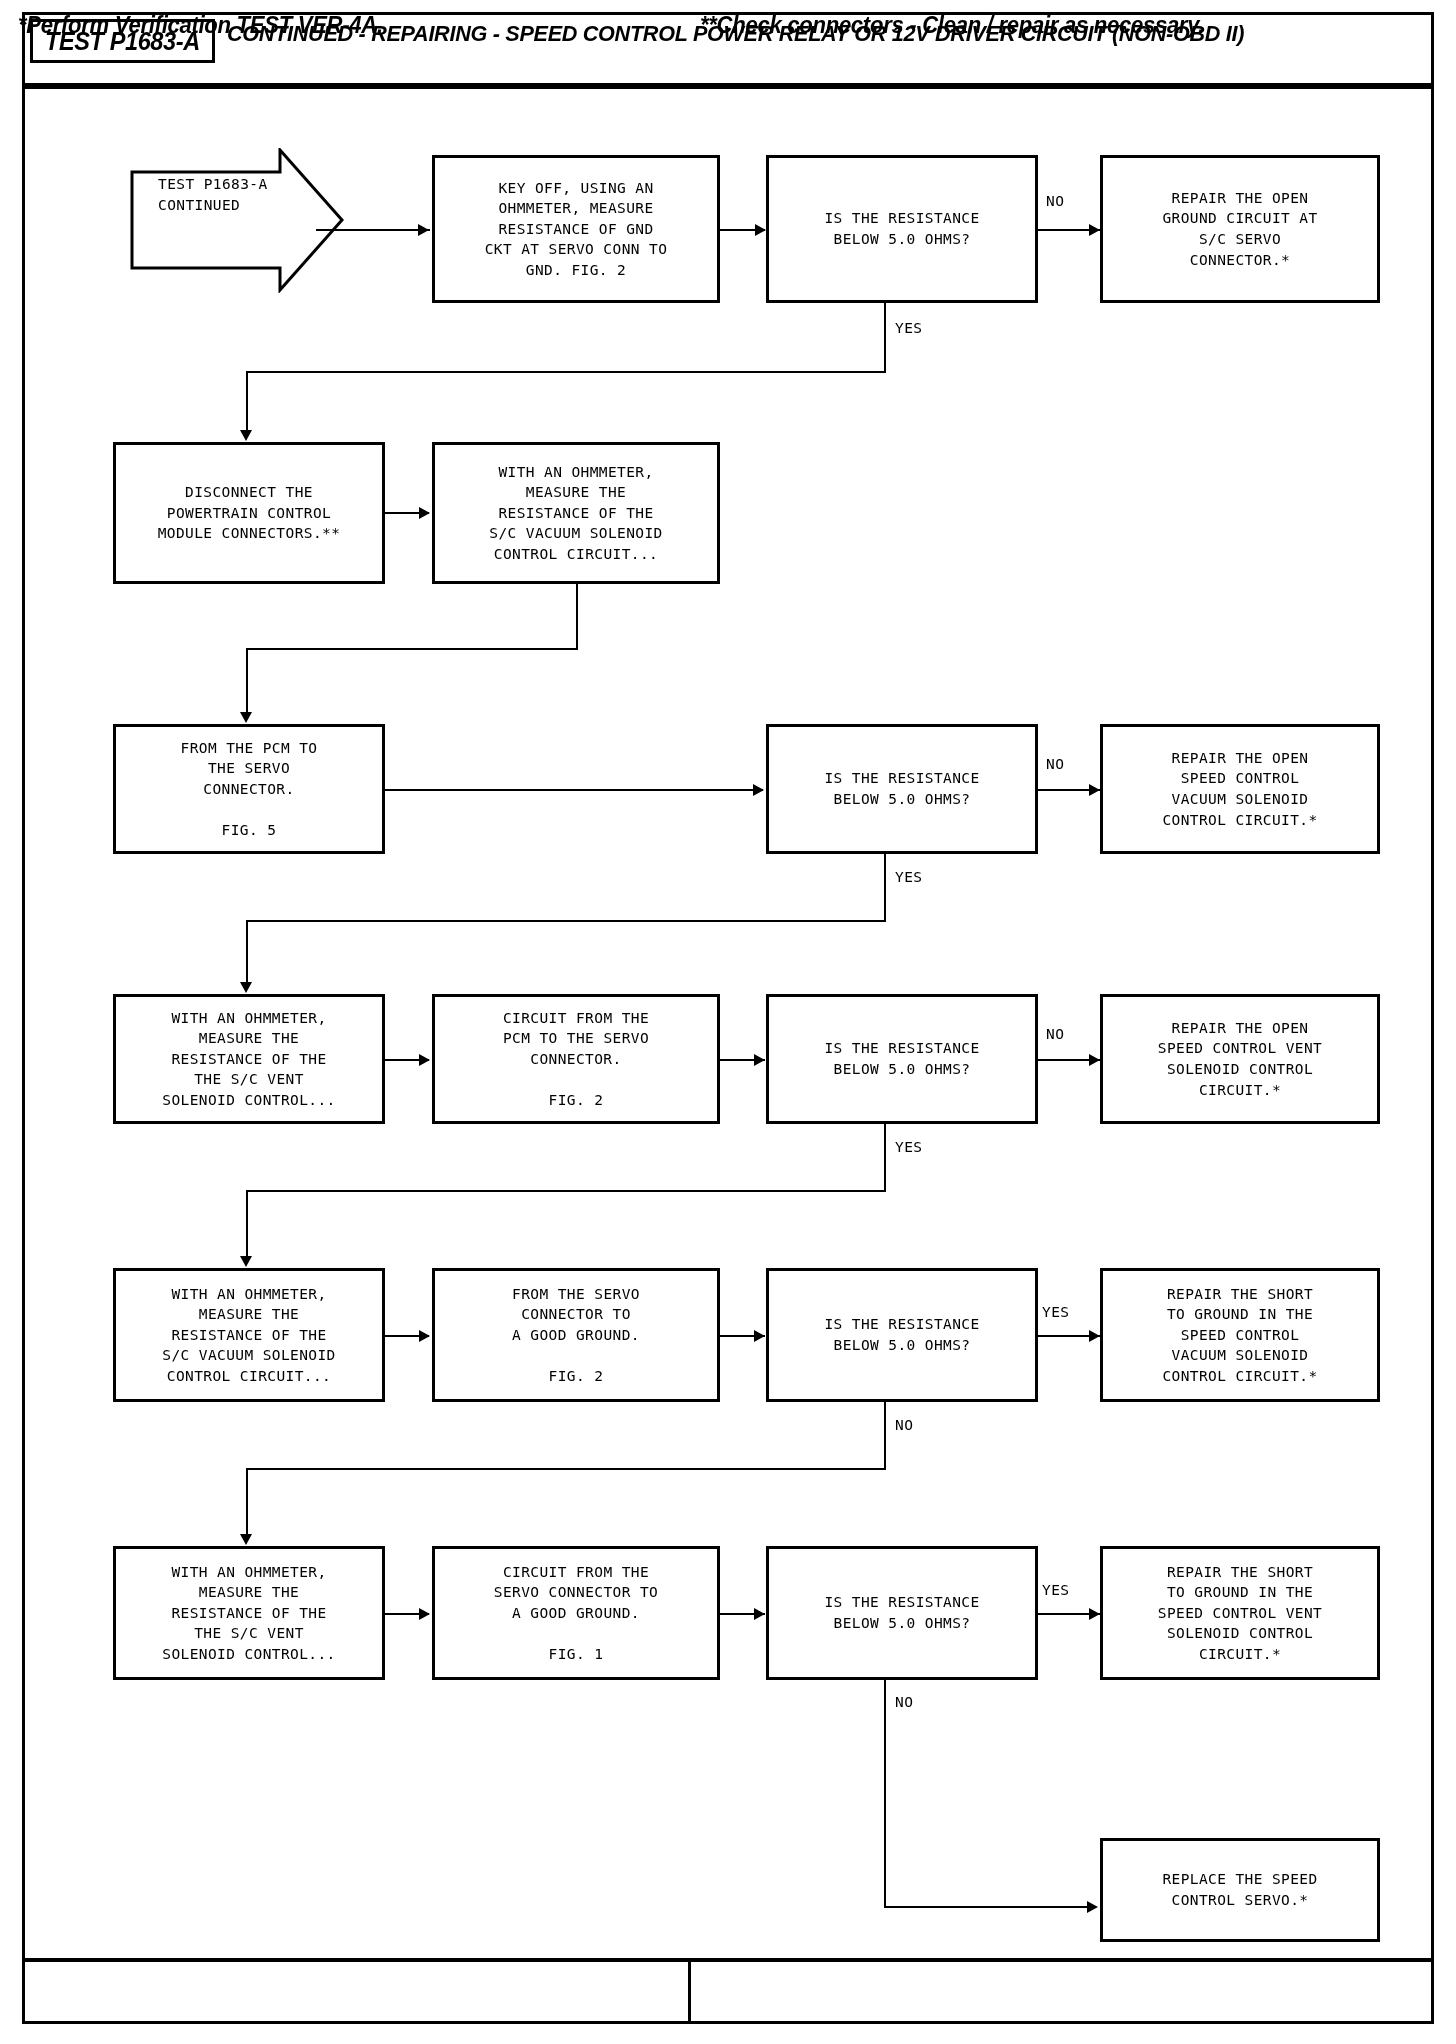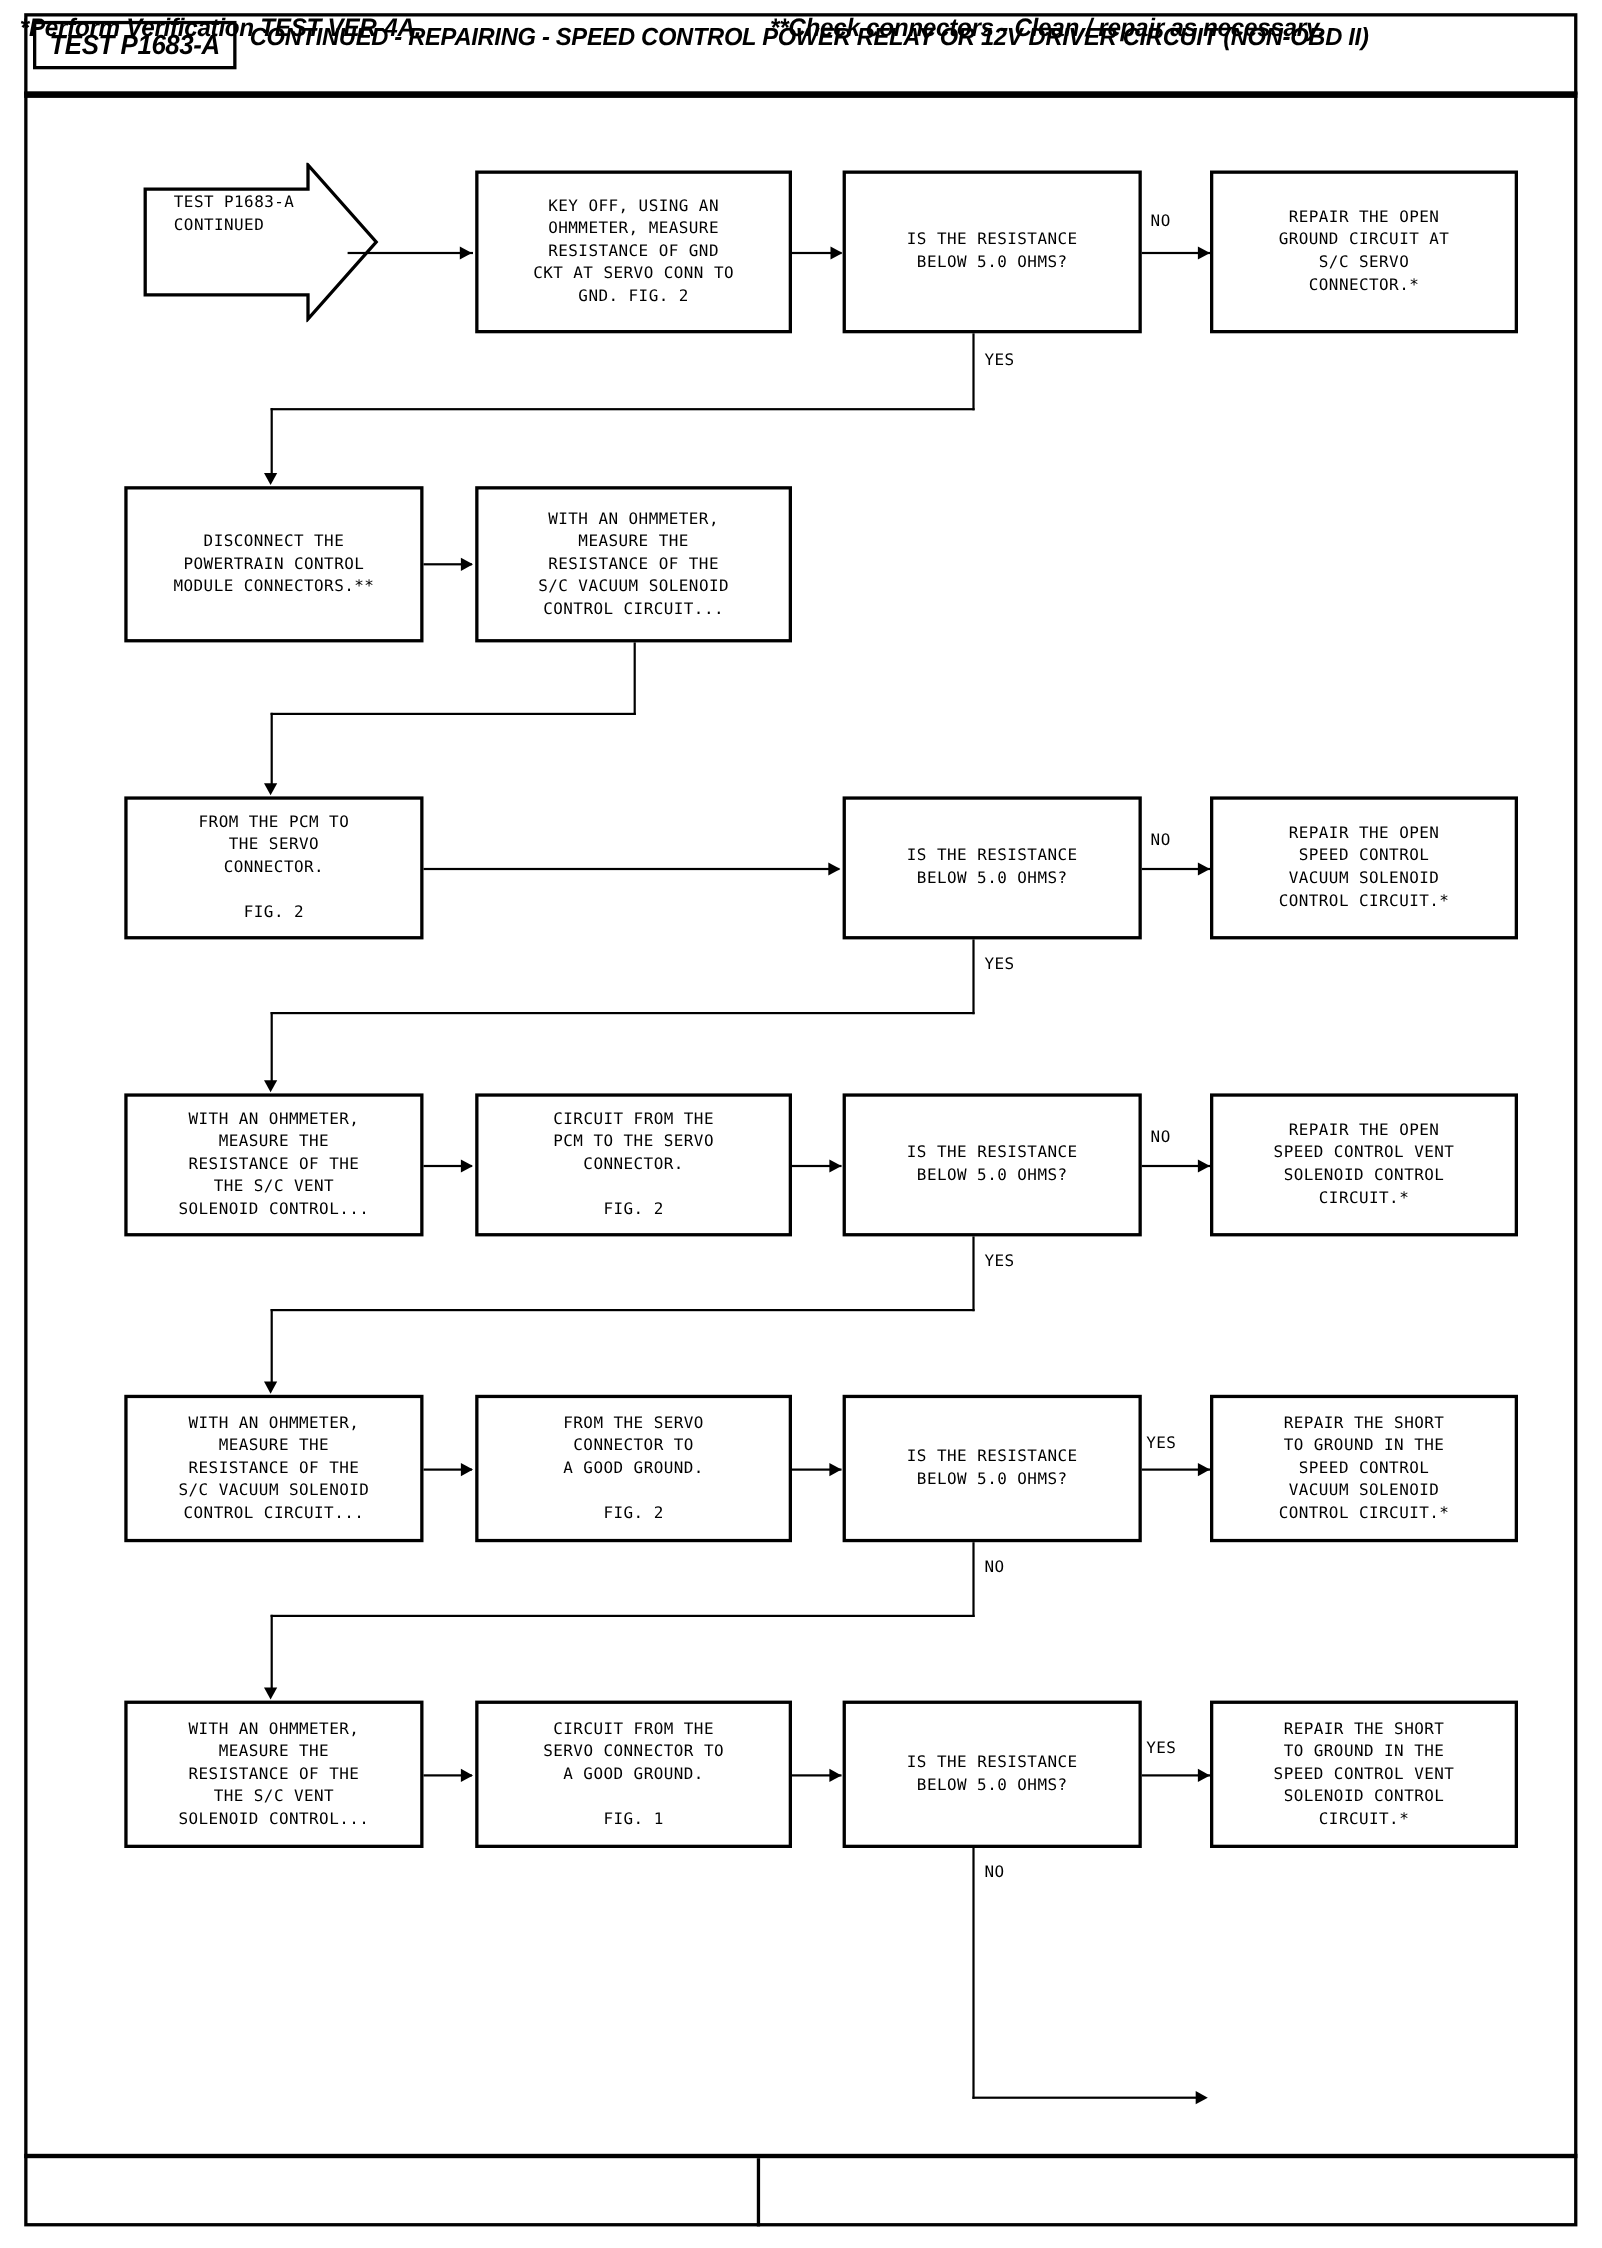--- a/index.html
+++ b/index.html
@@ -253,21 +253,21 @@
 
   <div class="vline" style="left:576px; top:584px; height:66px;"></div>
   <div class="hline" style="left:246px; top:648px; width:332px;"></div>
   <div class="vline" style="left:246px; top:648px; height:70px;"></div>
   <div class="arrow-d" style="left:240px; top:712px;"></div>
 
   <div class="node" style="left:113px; top:724px; width:272px; height:130px;">FROM THE PCM TO
 THE SERVO
 CONNECTOR.
 
-FIG. 2</div>
+FIG. 5</div>
 
   <div class="hline" style="left:385px; top:789px; width:378px;"></div>
   <div class="arrow-r" style="left:753px; top:784px;"></div>
 
   <div class="node" style="left:766px; top:724px; width:272px; height:130px;">IS THE RESISTANCE
 BELOW 5.0 OHMS?</div>
 
   <div class="hline" style="left:1038px; top:789px; width:62px;"></div>
   <div class="arrow-r" style="left:1089px; top:784px;"></div>
   <div class="edge-label" style="left:1044px; top:756px;">NO</div>
@@ -385,19 +385,21 @@
 TO GROUND IN THE
 SPEED CONTROL VENT
 SOLENOID CONTROL
 CIRCUIT.*</div>
 
   <div class="vline" style="left:884px; top:1680px; height:228px;"></div>
   <div class="hline" style="left:884px; top:1906px; width:204px;"></div>
   <div class="arrow-r" style="left:1087px; top:1901px;"></div>
   <div class="edge-label" style="left:893px; top:1694px;">NO</div>
 
+  <div class="node" style="left:1100px; top:1838px; width:280px; height:104px;">REPLACE THE SPEED
+CONTROL SERVO.*</div>
 
   <div class="footer-band"></div>
   <div class="footer-div"></div>
   <div class="footer-cell footer-left">*Perform Verification TEST VER-4A.</div>
   <div class="footer-cell footer-right">**Check connectors - Clean / repair as necessary.</div>
 
 </div>
 
 </body></html>

